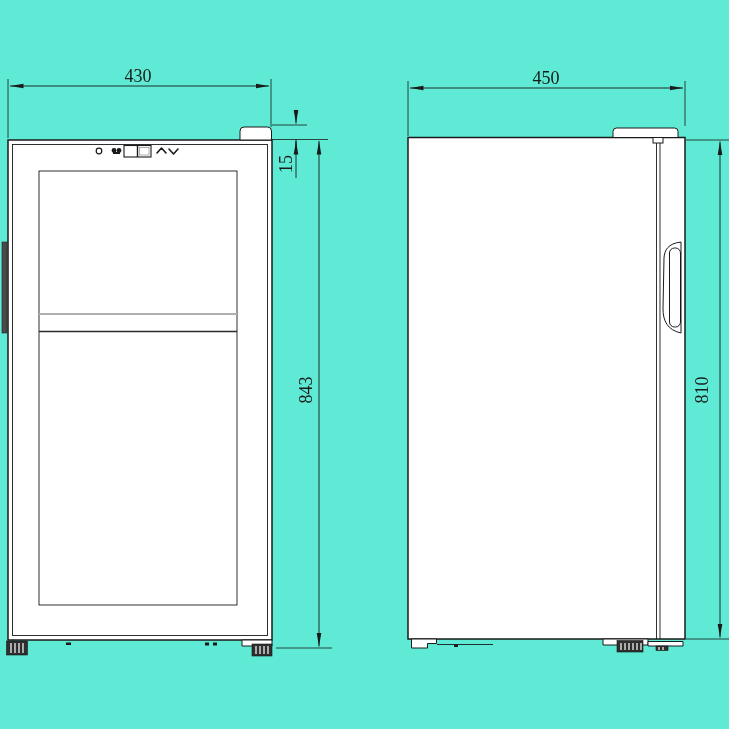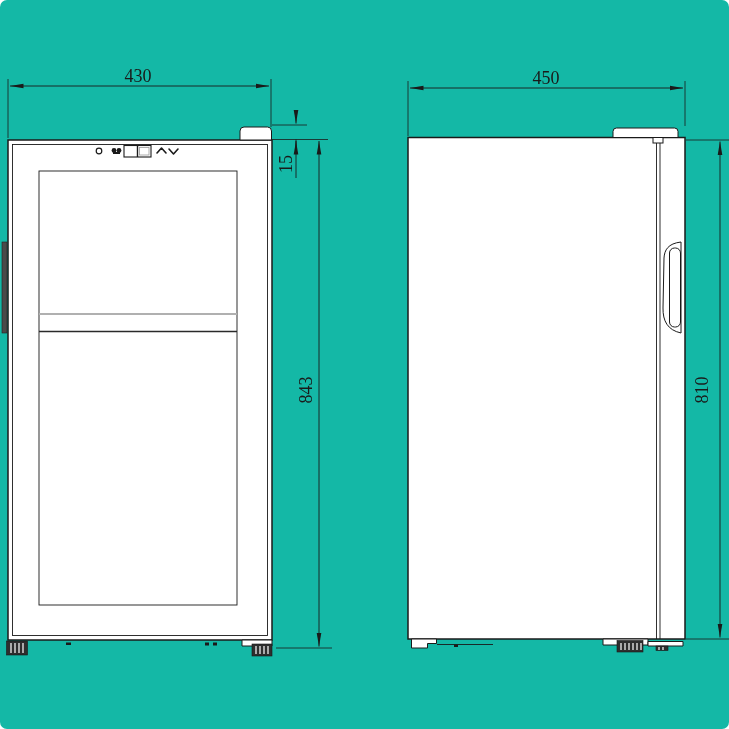--- a/index.html
+++ b/index.html
@@ -1,17 +1,17 @@
 <!DOCTYPE html>
 <html><head>
 <meta charset="utf-8">
 <style>
   html,body{margin:0;padding:0;background:#ffffff;}
-  .stage{position:relative;width:729px;height:729px;background:#14b8a6;overflow:hidden;
-         font-family:"Liberation Serif", serif;border-radius:7px;}
+  .stage{position:relative;width:729px;height:729px;background:#5eead4;overflow:hidden;
+         font-family:"Liberation Serif", serif;}
   svg{position:absolute;left:0;top:0;}
   text{font-family:"Liberation Serif", serif;font-size:18px;fill:#1a1a1a;}
   .dimline{stroke:#1a1a1a;stroke-width:0.9;fill:none;}
   .extline{stroke:#1a1a1a;stroke-width:0.8;fill:none;}
   .outline{stroke:#1a1a1a;stroke-width:1.5;fill:#ffffff;}
   .thin{stroke:#1a1a1a;stroke-width:0.9;fill:none;}
   .detail{stroke:#1a1a1a;stroke-width:1;fill:#ffffff;}
   .darkfill{fill:#2e2e2e;stroke:#1a1a1a;stroke-width:0.6;}
   .stripe{stroke:#ffffff;stroke-width:1.2;}
 </style>

